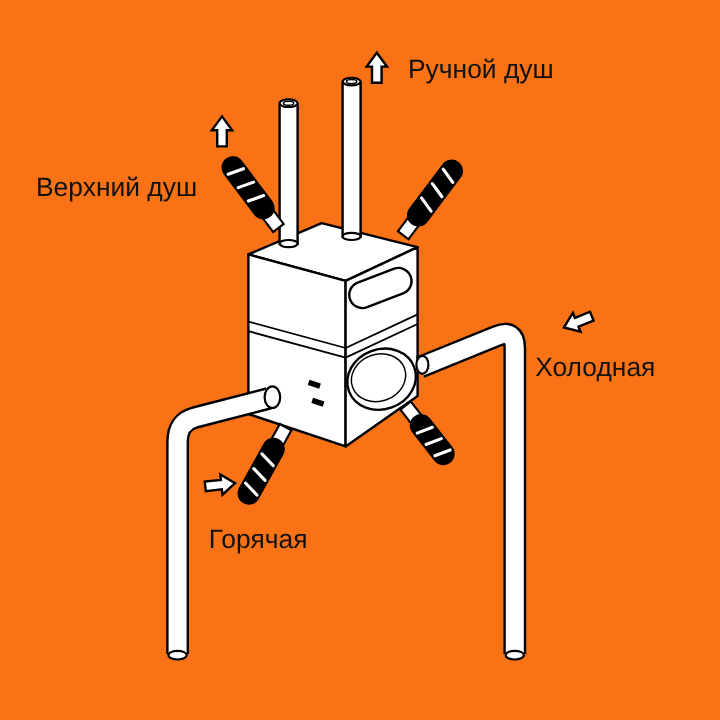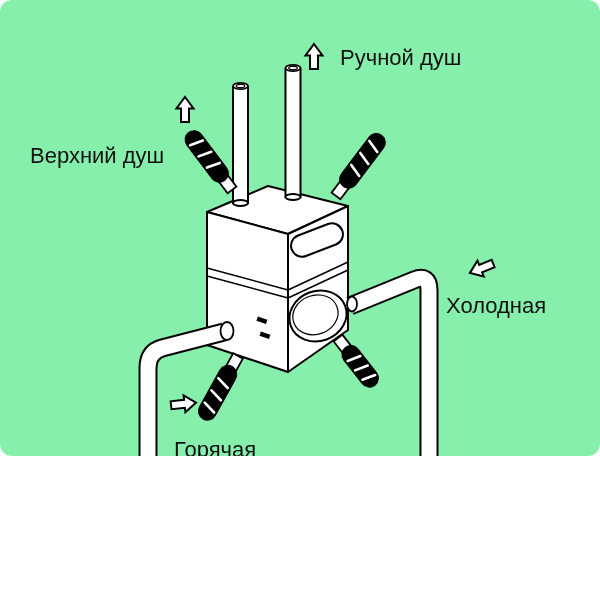--- a/index.html
+++ b/index.html
@@ -1,22 +1,21 @@
 <!DOCTYPE html>
 <html><head>
 <meta charset="utf-8">
 <style>
   html,body{margin:0;padding:0;background:#ffffff;}
   .canvas{
     position:relative;
-    width:600px;height:456px;
-    background:#86efac;
+    width:600px;height:600px;
+    background:#f97316;
     overflow:hidden;
     font-family:"Liberation Sans", sans-serif;
-    border-radius:12px;
   }
   svg{display:block;}
   .face{fill:#ffffff;stroke:#000000;stroke-width:2;stroke-linejoin:round;}
   .thin{fill:none;stroke:#000000;stroke-width:1.5;}
   .port{fill:#ffffff;stroke:#000000;stroke-width:2;}
   .pipe-outer{fill:none;stroke:#000000;stroke-width:19;stroke-linejoin:round;stroke-linecap:butt;}
   .pipe-inner{fill:none;stroke:#ffffff;stroke-width:15;stroke-linejoin:round;stroke-linecap:butt;}
   .pipe-side{stroke:#000000;stroke-width:2;}
   .pipe-fill{fill:#ffffff;}
   .cap{fill:#ffffff;stroke:#000000;stroke-width:1.8;}

